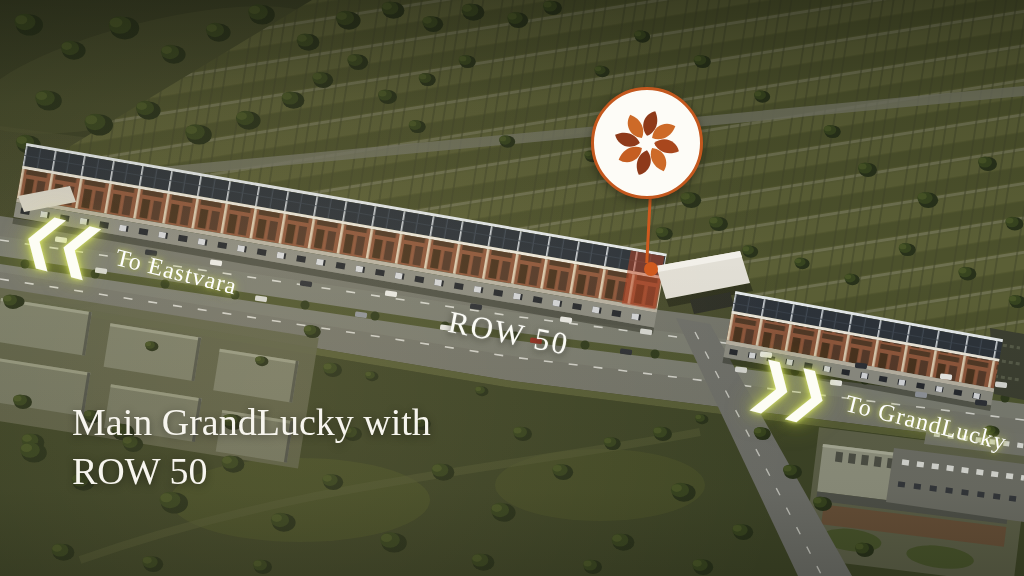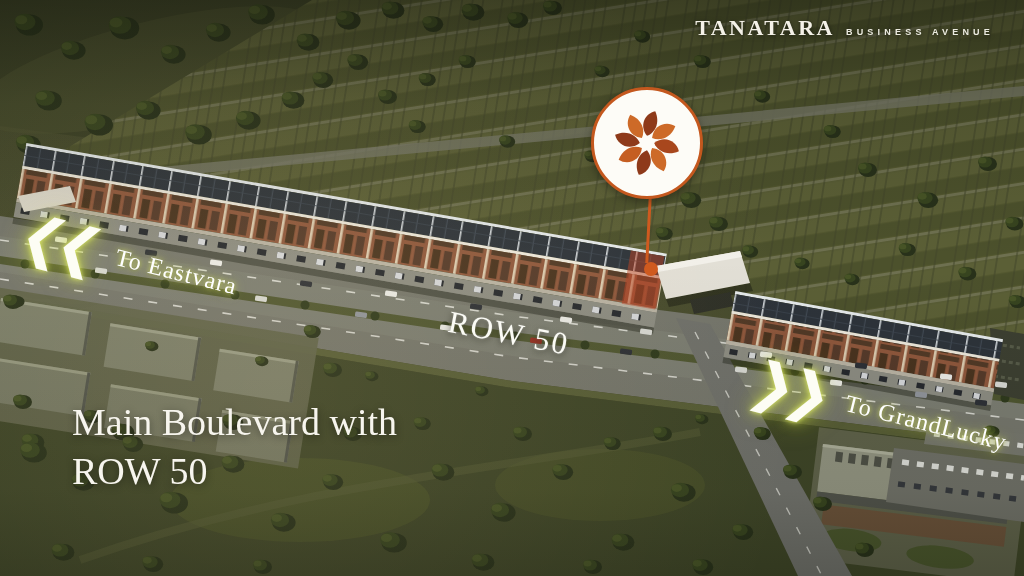--- a/index.html
+++ b/index.html
@@ -357,35 +357,31 @@
         <path d="M0,-7 C8,-10 13,-20 8,-31 C-2,-29 -8,-17 0,-7 Z" transform="rotate(90)" fill="#a8471d"></path>
         <path d="M0,-7 C8,-10 13,-20 8,-31 C-2,-29 -8,-17 0,-7 Z" transform="rotate(135)" fill="#cd6a28"></path>
         <path d="M0,-7 C8,-10 13,-20 8,-31 C-2,-29 -8,-17 0,-7 Z" transform="rotate(180)" fill="#8e3a1a"></path>
         <path d="M0,-7 C8,-10 13,-20 8,-31 C-2,-29 -8,-17 0,-7 Z" transform="rotate(225)" fill="#c55e22"></path>
         <path d="M0,-7 C8,-10 13,-20 8,-31 C-2,-29 -8,-17 0,-7 Z" transform="rotate(270)" fill="#8e3a1a"></path>
         <path d="M0,-7 C8,-10 13,-20 8,-31 C-2,-29 -8,-17 0,-7 Z" transform="rotate(315)" fill="#cd6a28"></path>
       </g>
     </svg>
   </div>
 
-  <div class="brand">
-    <span class="brand-name">TANATARA</span>
-    <span class="brand-tagline">BUSINESS AVENUE</span>
-  </div>
 
   <div class="dir" id="dir-eastvara">
     <span class="chevrons">❮❮</span>
     <span class="dir-text">To Eastvara</span>
   </div>
 
   <div class="road-label">ROW 50</div>
 
   <div class="dir" id="dir-grandlucky">
     <span class="chevrons">❯❯</span>
     <span class="dir-text">To GrandLucky</span>
   </div>
 
   <div class="caption">
-    <div>Main Boulevard with</div>
+    <div>Main GrandLucky with</div>
     <div>ROW 50</div>
   </div>
 
 </div>
 
 </body></html>

